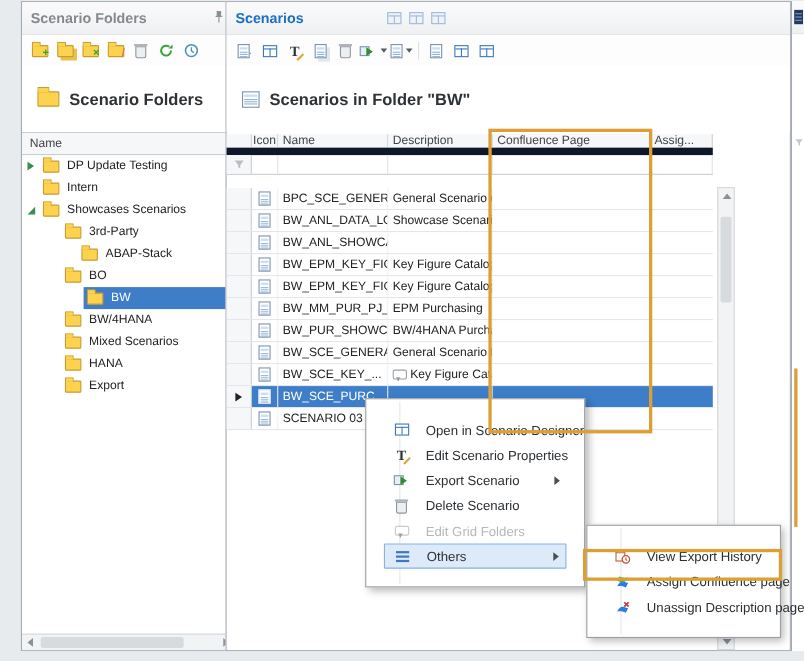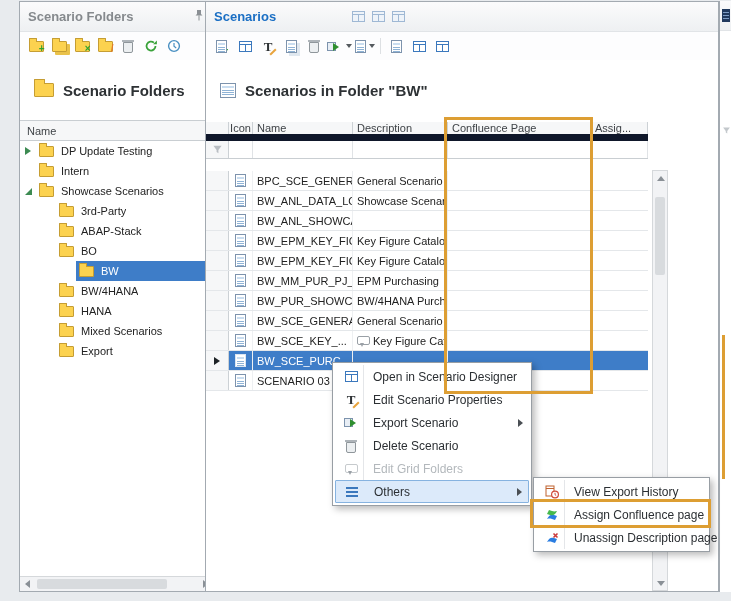--- a/index.html
+++ b/index.html
@@ -98,21 +98,21 @@
   .w-icon { width:24px; justify-content:center; }
   .w-name { width:100px; }
   .w-desc { width:95px; }
   .w-conf { width:143px; }
   .w-assign { width:57px; border-right:none; }
   .grow.sel .gcell:not(.w-gut) { background:#3e7dc8; color:#fff; }
   .grow.sel .dico { border-color:#dbe6f2; }
   .rowptr { width:0; height:0; border-left:6px solid #1d2226; border-top:4px solid transparent; border-bottom:4px solid transparent; }
 
   
-  .menu { position:absolute; background:#fff; border:1px solid #989ea4; box-shadow:3px 3px 7px rgba(0,0,0,.28); padding:2px; z-index:50; }
+  .menu { position:absolute; background:#fff; border:1px solid #989ea4; box-shadow:3px 3px 7px rgba(0,0,0,.28); padding:16px; z-index:50; }
   .menu::before { content:""; position:absolute; left:30px; top:2px; bottom:2px; width:1px; background:#e4e6e9; }
   .menu-item { height:23px; display:flex; align-items:center; position:relative; padding-left:38px; padding-right:18px; font-size:12px; color:#2b2f33; white-space:nowrap; }
   .mi-icon { position:absolute; left:6px; width:20px; display:flex; align-items:center; justify-content:center; }
   .menu-item.disabled { color:#b3b8bc; }
   .menu-item.hovered { background:#dceafa; border:1px solid #86b3e0; border-radius:1px; }
   .sub-arrow { position:absolute; right:6px; top:50%; margin-top:-4px; width:0; height:0; border-left:5px solid #4a4f54; border-top:4px solid transparent; border-bottom:4px solid transparent; }
   .ctx-menu { left:332px; top:362px; width:200px; }
   .sub-menu { left:533px; top:477px; width:177px; z-index:52; }
 
   
@@ -206,63 +206,63 @@
             <span class="fico"></span>
             <span class="tlabel">Intern</span>
           </span>
       </div>
       <div class="trow">
         <span class="twist">
             <span class="tri-d"></span>
           </span>
         <span class="rowbody">
             <span class="fico"></span>
-            <span class="tlabel">Showcase Scenarios</span>
+            <span class="tlabel">Showcases Scenarios</span>
           </span>
       </div>
       <div class="trow" style="padding-left:36px;">
         <span class="rowbody">
             <span class="fico"></span>
             <span class="tlabel">3rd-Party</span>
           </span>
       </div>
+      <div class="trow" style="padding-left:51px;">
+        <span class="rowbody">
+            <span class="fico"></span>
+            <span class="tlabel">ABAP-Stack</span>
+          </span>
+      </div>
       <div class="trow" style="padding-left:36px;">
         <span class="rowbody">
             <span class="fico"></span>
-            <span class="tlabel">ABAP-Stack</span>
+            <span class="tlabel">BO</span>
+          </span>
+      </div>
+      <div class="trow sel" style="padding-left:56px;">
+        <span class="rowbody">
+            <span class="fico"></span>
+            <span class="tlabel">BW</span>
           </span>
       </div>
       <div class="trow" style="padding-left:36px;">
         <span class="rowbody">
             <span class="fico"></span>
-            <span class="tlabel">BO</span>
-          </span>
-      </div>
-      <div class="trow sel" style="padding-left:56px;">
-        <span class="rowbody">
-            <span class="fico"></span>
-            <span class="tlabel">BW</span>
+            <span class="tlabel">BW/4HANA</span>
           </span>
       </div>
       <div class="trow" style="padding-left:36px;">
         <span class="rowbody">
             <span class="fico"></span>
-            <span class="tlabel">BW/4HANA</span>
+            <span class="tlabel">Mixed Scenarios</span>
           </span>
       </div>
       <div class="trow" style="padding-left:36px;">
         <span class="rowbody">
             <span class="fico"></span>
             <span class="tlabel">HANA</span>
-          </span>
-      </div>
-      <div class="trow" style="padding-left:36px;">
-        <span class="rowbody">
-            <span class="fico"></span>
-            <span class="tlabel">Mixed Scenarios</span>
           </span>
       </div>
       <div class="trow" style="padding-left:36px;">
         <span class="rowbody">
             <span class="fico"></span>
             <span class="tlabel">Export</span>
           </span>
       </div>
     </div>
 

